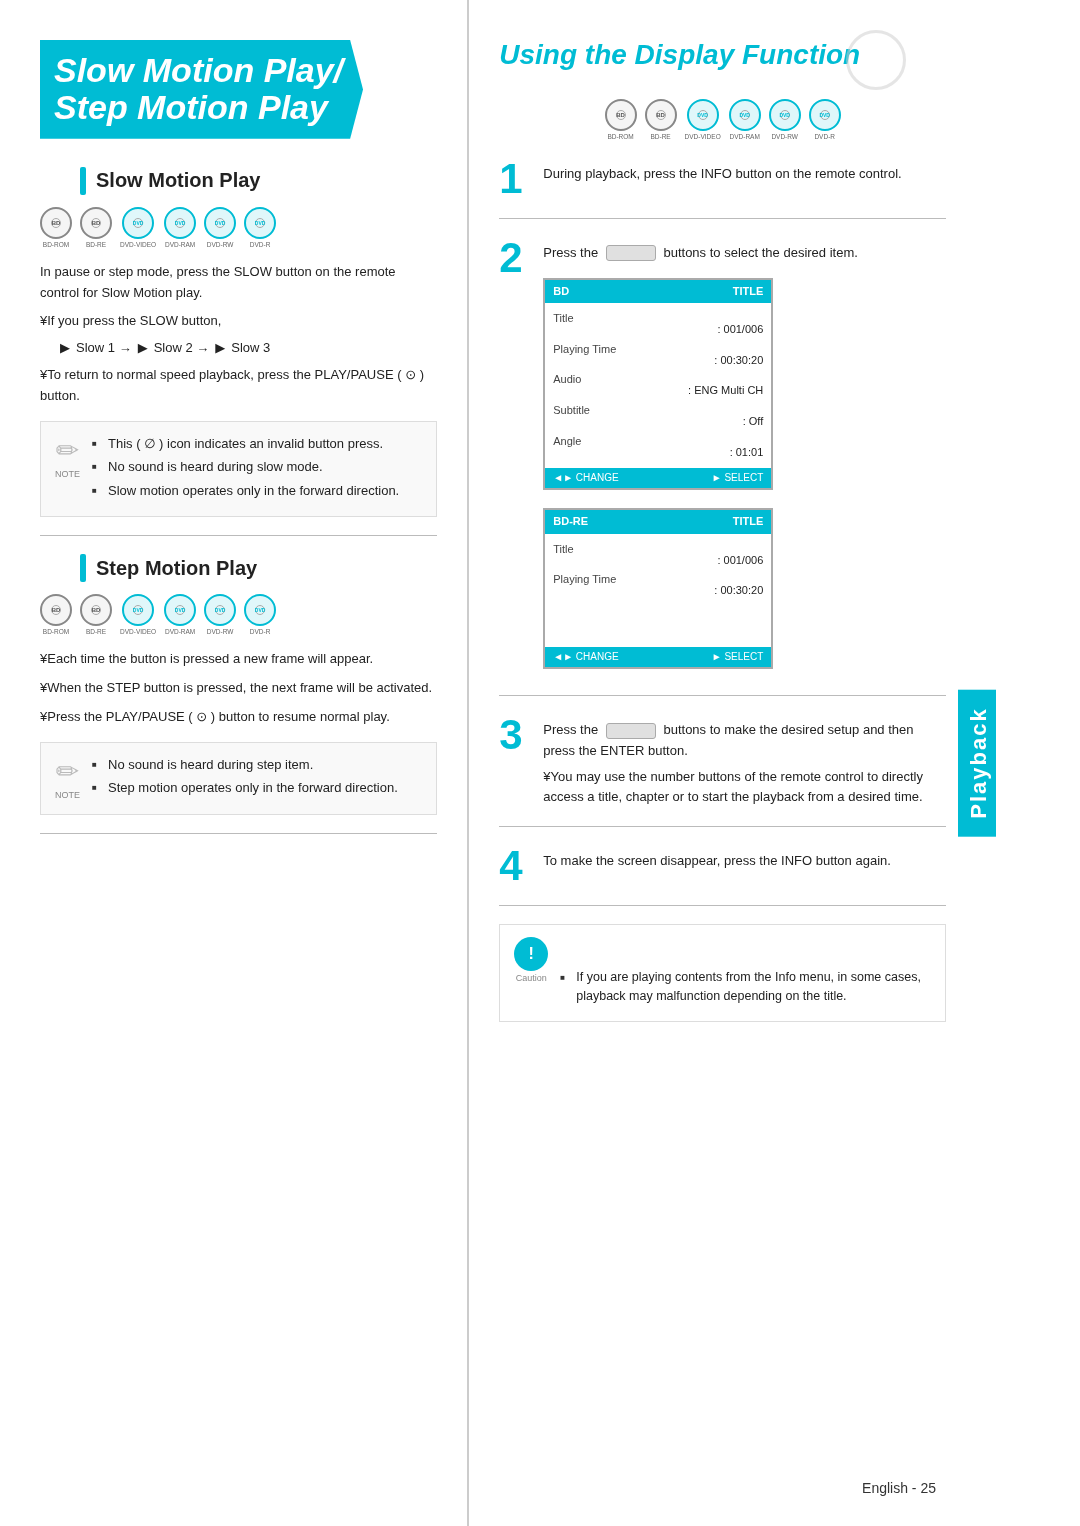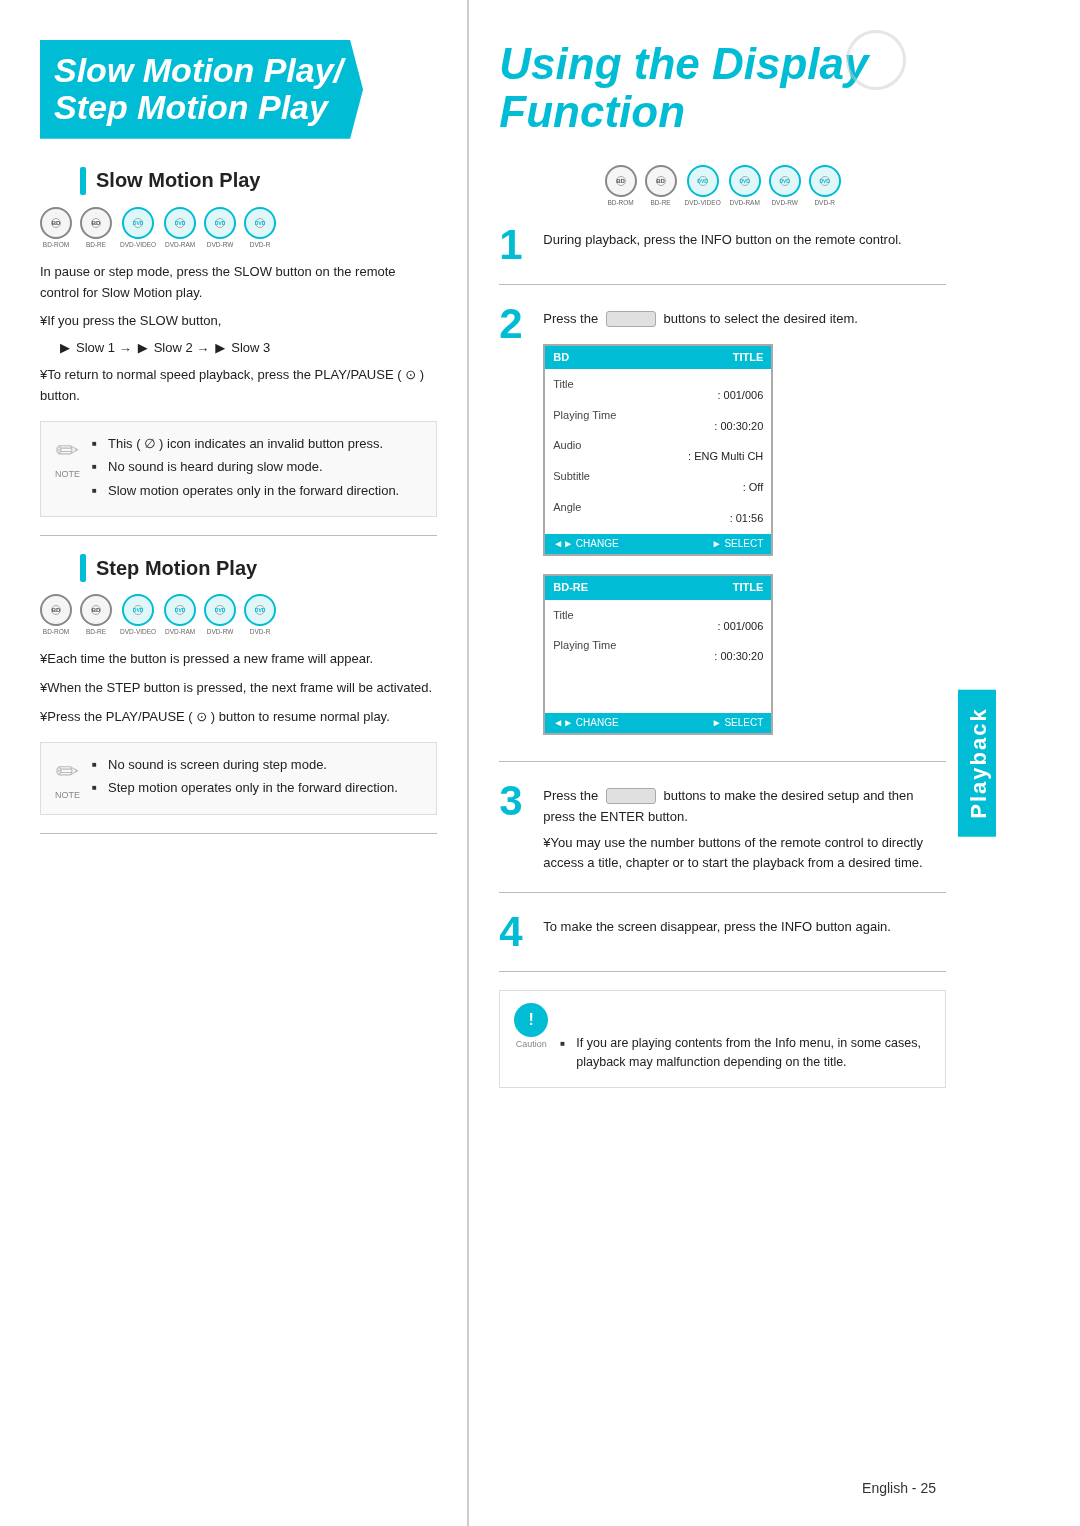--- a/index.html
+++ b/index.html
@@ -67,21 +67,21 @@
       font-style: italic;
     }
 
     
     .title-right {
       position: relative;
       margin-bottom: 28px;
     }
     .title-right h1 {
       color: #00bcd4;
-      font-size: 44px;
+      font-size: 28px;
       font-weight: 900;
       line-height: 1.1;
       font-style: italic;
     }
     .title-right .corner-circle {
       position: absolute;
       right: 40px;
       top: -10px;
       width: 60px;
       height: 60px;
@@ -496,21 +496,21 @@
       <p class="body-text">¥When the STEP button is pressed, the next frame will be activated.</p>
       <p class="body-text">¥Press the PLAY/PAUSE ( ⊙ ) button to resume normal play.</p>
 
       <div class="note-box">
         <div style="display:flex;flex-direction:column;align-items:center;">
           <span class="note-pencil">✏</span>
           <span class="note-label">NOTE</span>
         </div>
         <div class="note-content">
           <ul>
-            <li>No sound is screen during step mode.</li>
+            <li>No sound is heard during step item.</li>
             <li>Step motion operates only in the forward direction.</li>
           </ul>
         </div>
       </div>
 
       <hr class="divider">
     </div>
 
   </div>
 
@@ -597,21 +597,21 @@
             <div class="screen-row">
               <span class="label">Audio</span>
               <span class="value">: ENG Multi CH</span>
             </div>
             <div class="screen-row">
               <span class="label">Subtitle</span>
               <span class="value">: Off</span>
             </div>
             <div class="screen-row">
               <span class="label">Angle</span>
-              <span class="value">: 01:56</span>
+              <span class="value">: 01:01</span>
             </div>
           </div>
           <div class="screen-footer">
             <span>◄► CHANGE</span>
             <span>► SELECT</span>
           </div>
         </div>
 
         <div class="display-screen" style="margin-top:18px;">
           <div class="screen-header">

